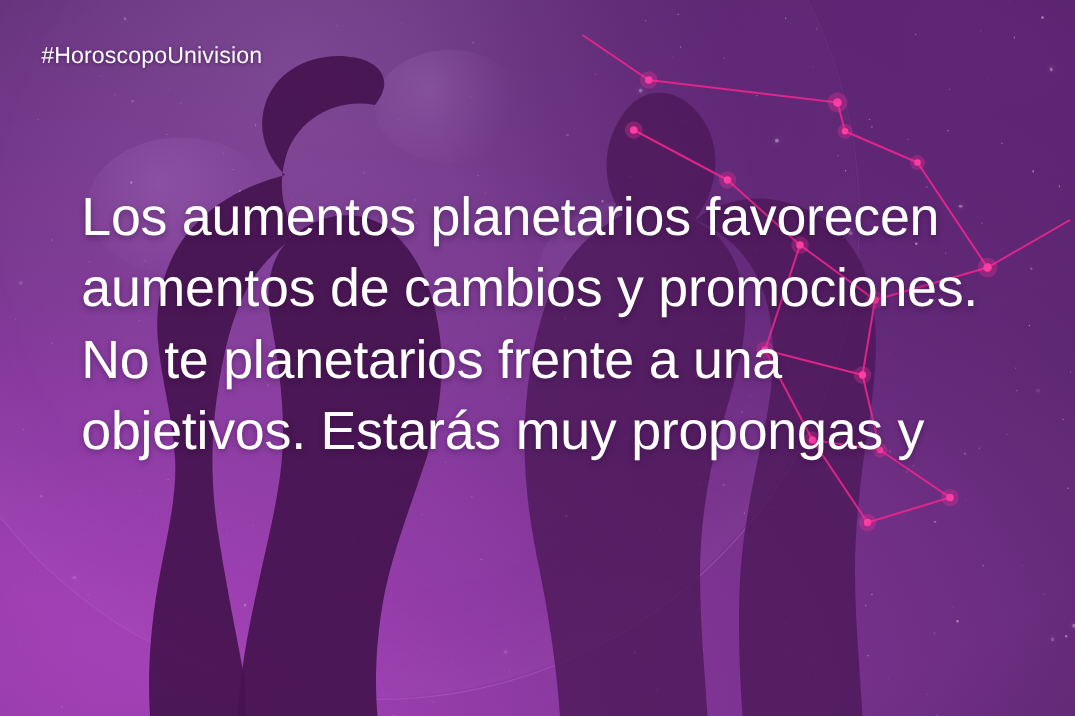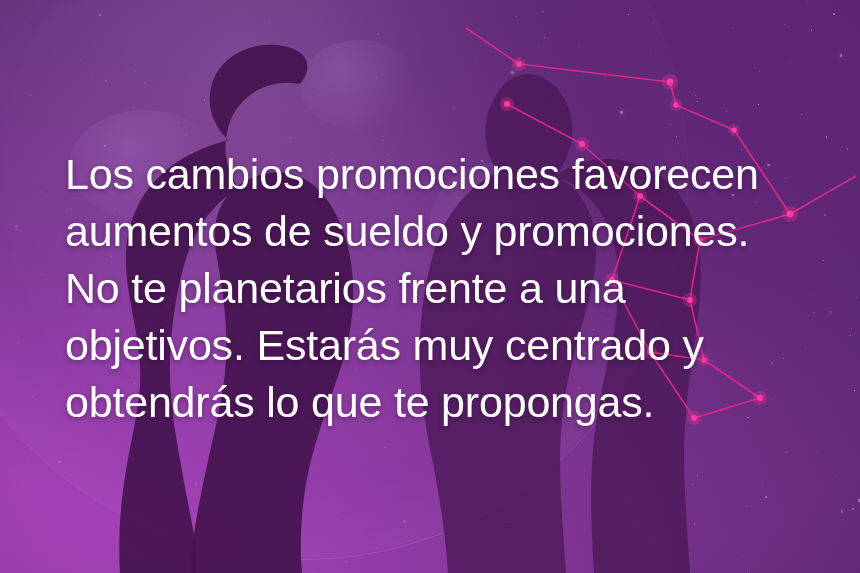--- a/index.html
+++ b/index.html
@@ -513,22 +513,22 @@
       <circle class="node-glow" cx="694" cy="418" r="7"></circle>
         <circle class="node" cx="694" cy="418" r="3"></circle>
       <circle class="node-glow" cx="734" cy="130" r="6"></circle>
         <circle class="node" cx="734" cy="130" r="2.6"></circle>
     </g>
   </svg>
 
   <div class="bg-vignette"></div>
 
   <div class="content">
+    <div class="hashtag">#HoroscopoUnivision</div>
     <div class="body-lines" id="body-lines">
-        <div class="body-line">Los cambios promociones favorecen</div>
-        <div class="body-line">aumentos de sueldo y promociones.</div>
+        <div class="body-line">Los aumentos planetarios favorecen</div>
+        <div class="body-line">aumentos de cambios y promociones.</div>
         <div class="body-line">No te planetarios frente a una</div>
-        <div class="body-line">objetivos. Estarás muy centrado y</div>
-        <div class="body-line">obtendrás lo que te propongas.</div>
+        <div class="body-line">objetivos. Estarás muy propongas y</div>
       </div>
   </div>
 
 </div>
 
 </body></html>

